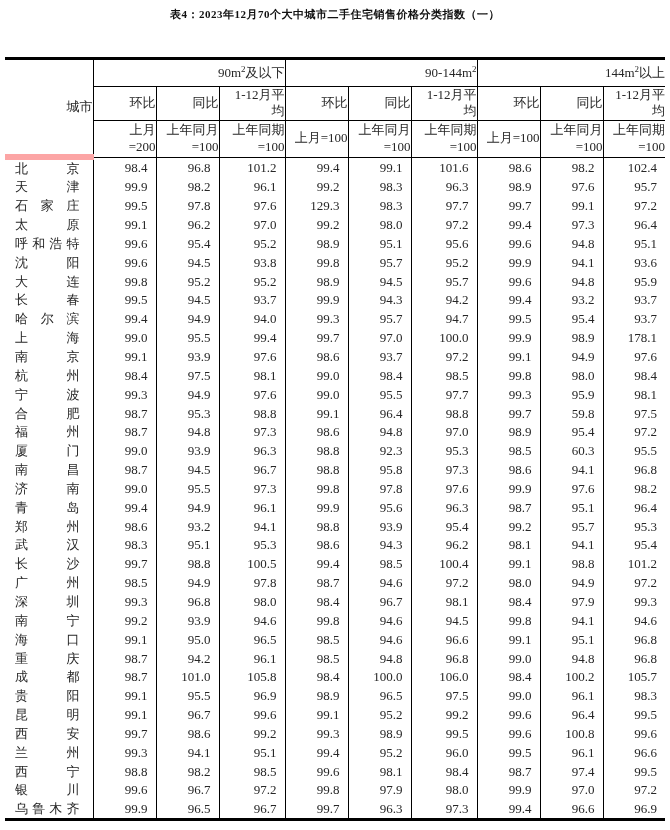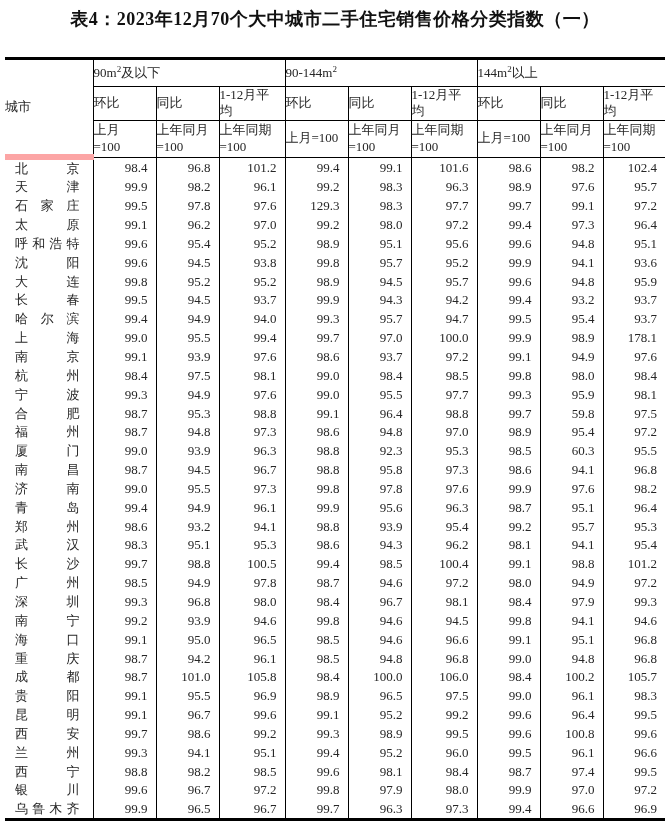--- a/index.html
+++ b/index.html
@@ -4,32 +4,32 @@
 <style>
   * { margin:0; padding:0; box-sizing:border-box; }
   html,body { background:#ffffff; }
   .page {
     width:670px; height:830px; background:#fff; overflow:hidden;
     font-family:"Liberation Serif","DejaVu Serif",serif;
     color:#1f1f1f;
   }
   .title {
     height:57px; padding-top:7px;
-    text-align:center; font-weight:bold; font-size:18px;
+    text-align:center; font-weight:bold; font-size:11px;
     letter-spacing:0.5px; color:#111;
   }
   table.idx {
     border-collapse:collapse; table-layout:fixed;
     width:660px; margin-left:5px;
     border-top:3px solid #000; border-bottom:3px solid #000;
   }
   th { font-weight:normal; }
   th, td { font-size:13px; color:#262626; }
   
-  thead th { text-align:left; vertical-align:middle; white-space:pre-line; line-height:1.25; }
+  thead th { text-align:right; vertical-align:middle; white-space:pre-line; line-height:1.25; }
   th.city-h { border-bottom:6px solid #fca5a5; }
   tr.gh th.grp { height:28px; border-left:1px solid #000; border-bottom:1px solid #000; }
   tr.lh th { height:33px; border-left:1px solid #000; border-bottom:1px solid #000; }
   tr.uh th { height:37px; border-left:1px solid #000; border-bottom:1px solid #000; }
   sup { font-size:9px; }
   
   tbody td { height:18.85px; vertical-align:middle; }
   tbody td.val { text-align:right; padding-right:8px; border-left:1px solid #000; }
   tbody td.city { border-left:none; }
   .city-wrap { display:flex; justify-content:space-between; padding:0 13px 0 10px; }
@@ -69,21 +69,21 @@
         <th>同比</th>
         <th>1-12月平
 均</th>
         <th>环比</th>
         <th>同比</th>
         <th>1-12月平
 均</th>
       </tr>
       <tr class="uh">
         <th>上月
-=100</th>
+=200</th>
         <th>上年同月
 =100</th>
         <th>上年同期
 =100</th>
         <th>上月=100</th>
         <th>上年同月
 =100</th>
         <th>上年同期
 =100</th>
         <th>上月=100</th>

